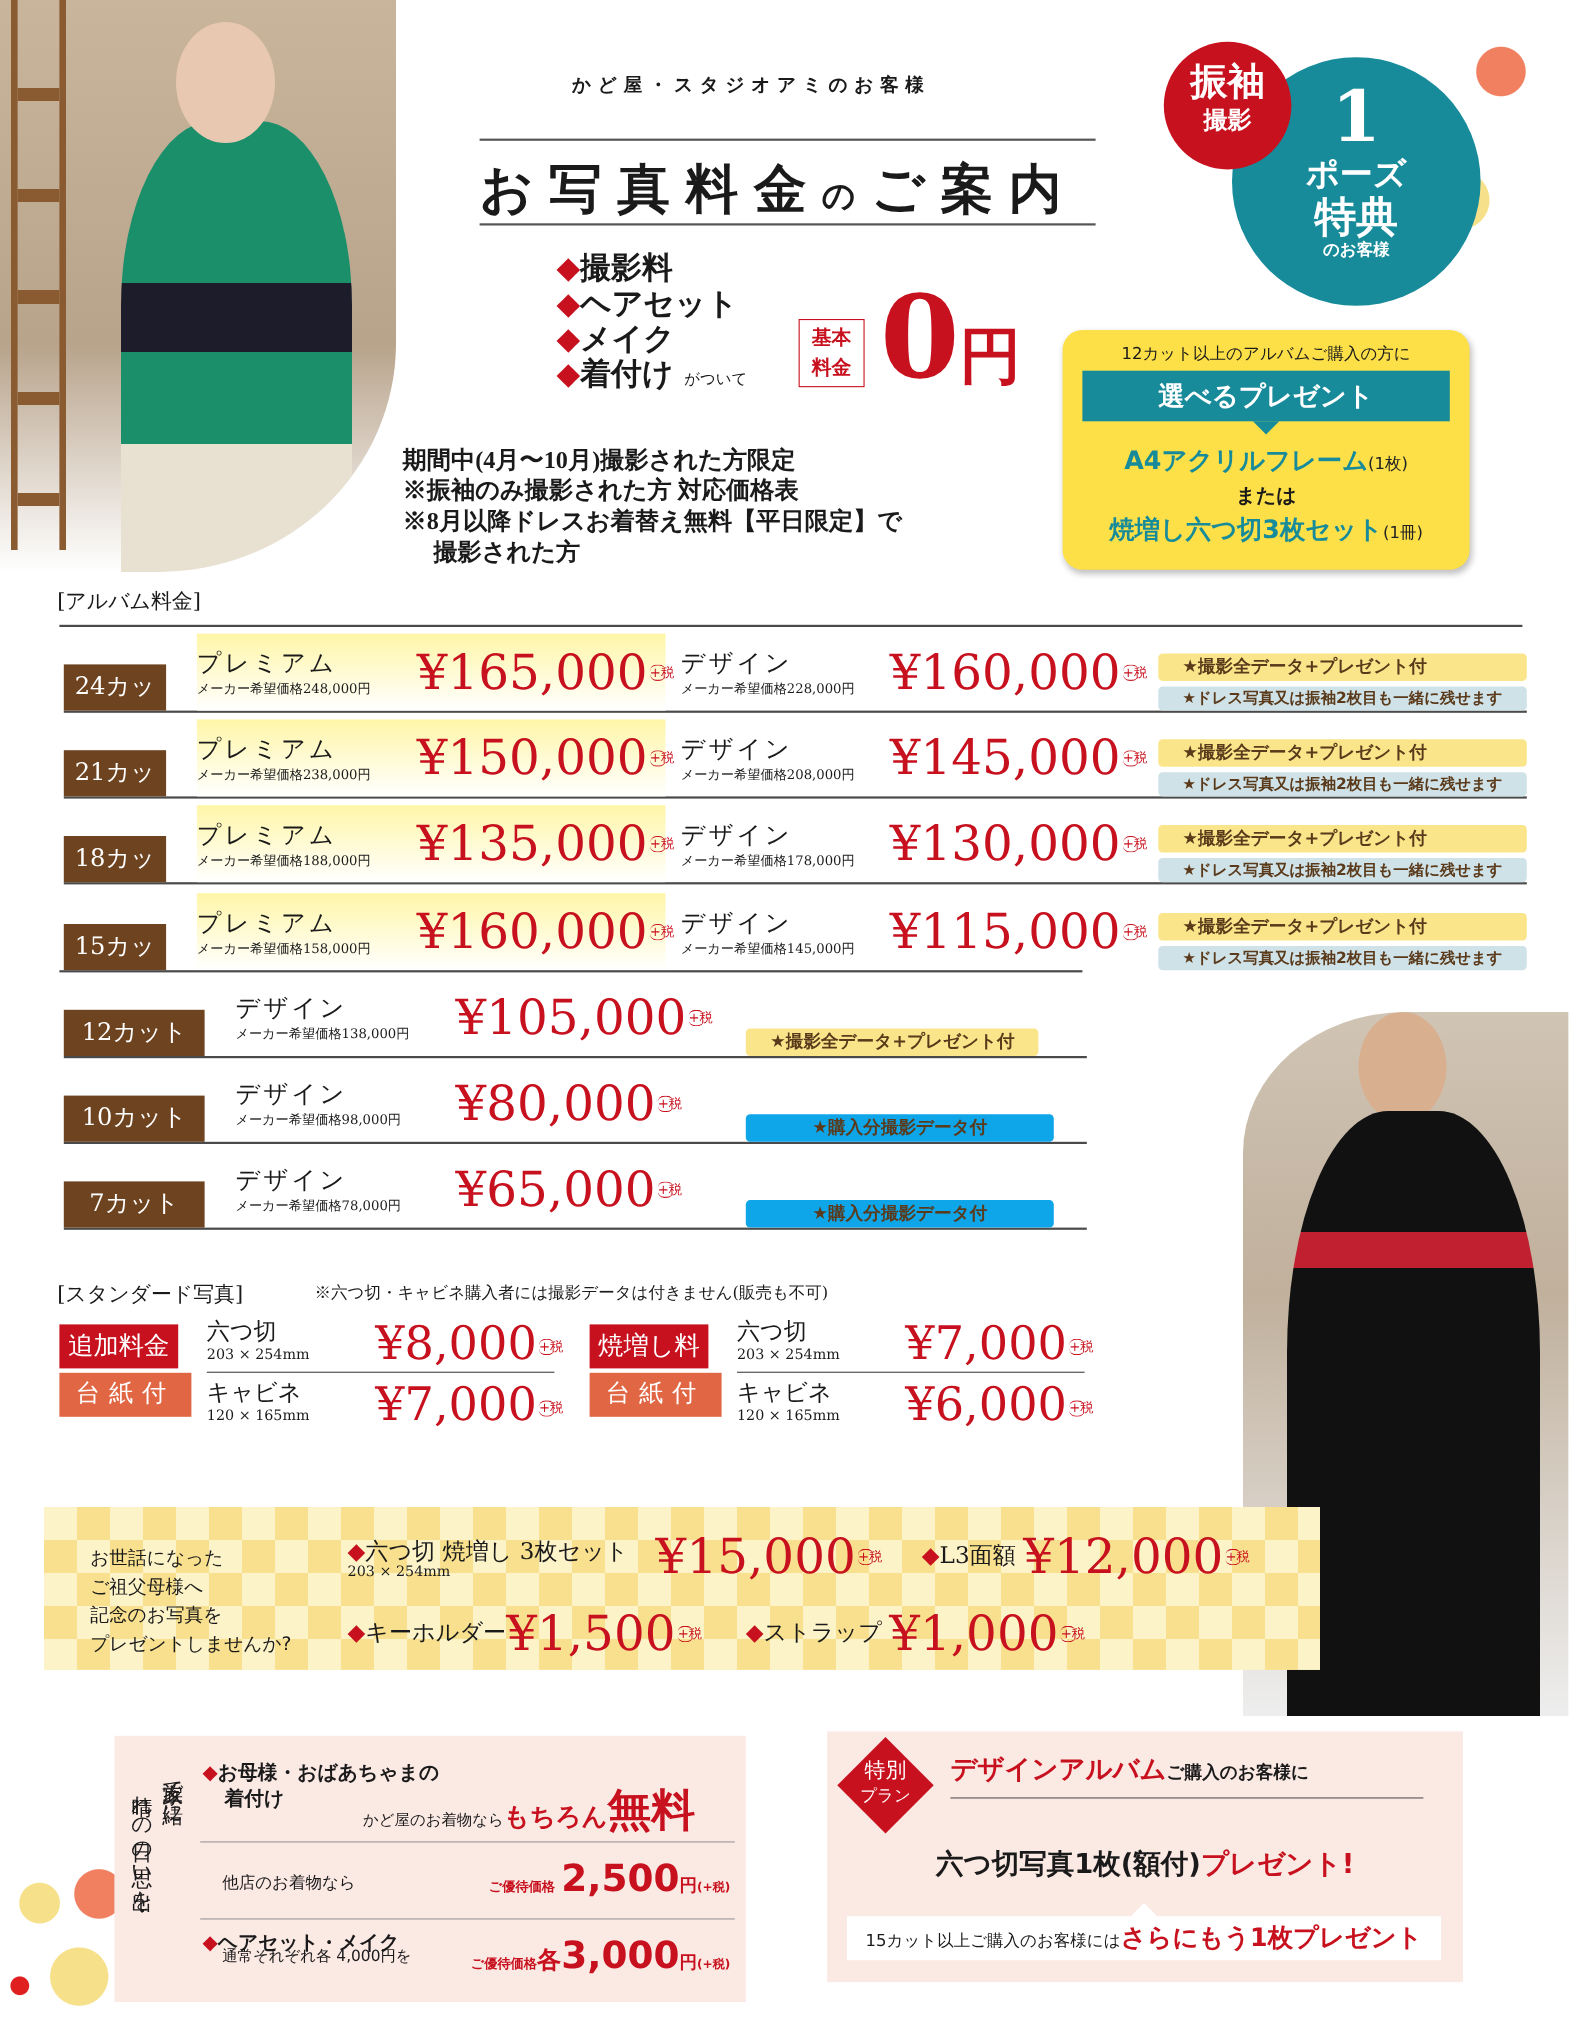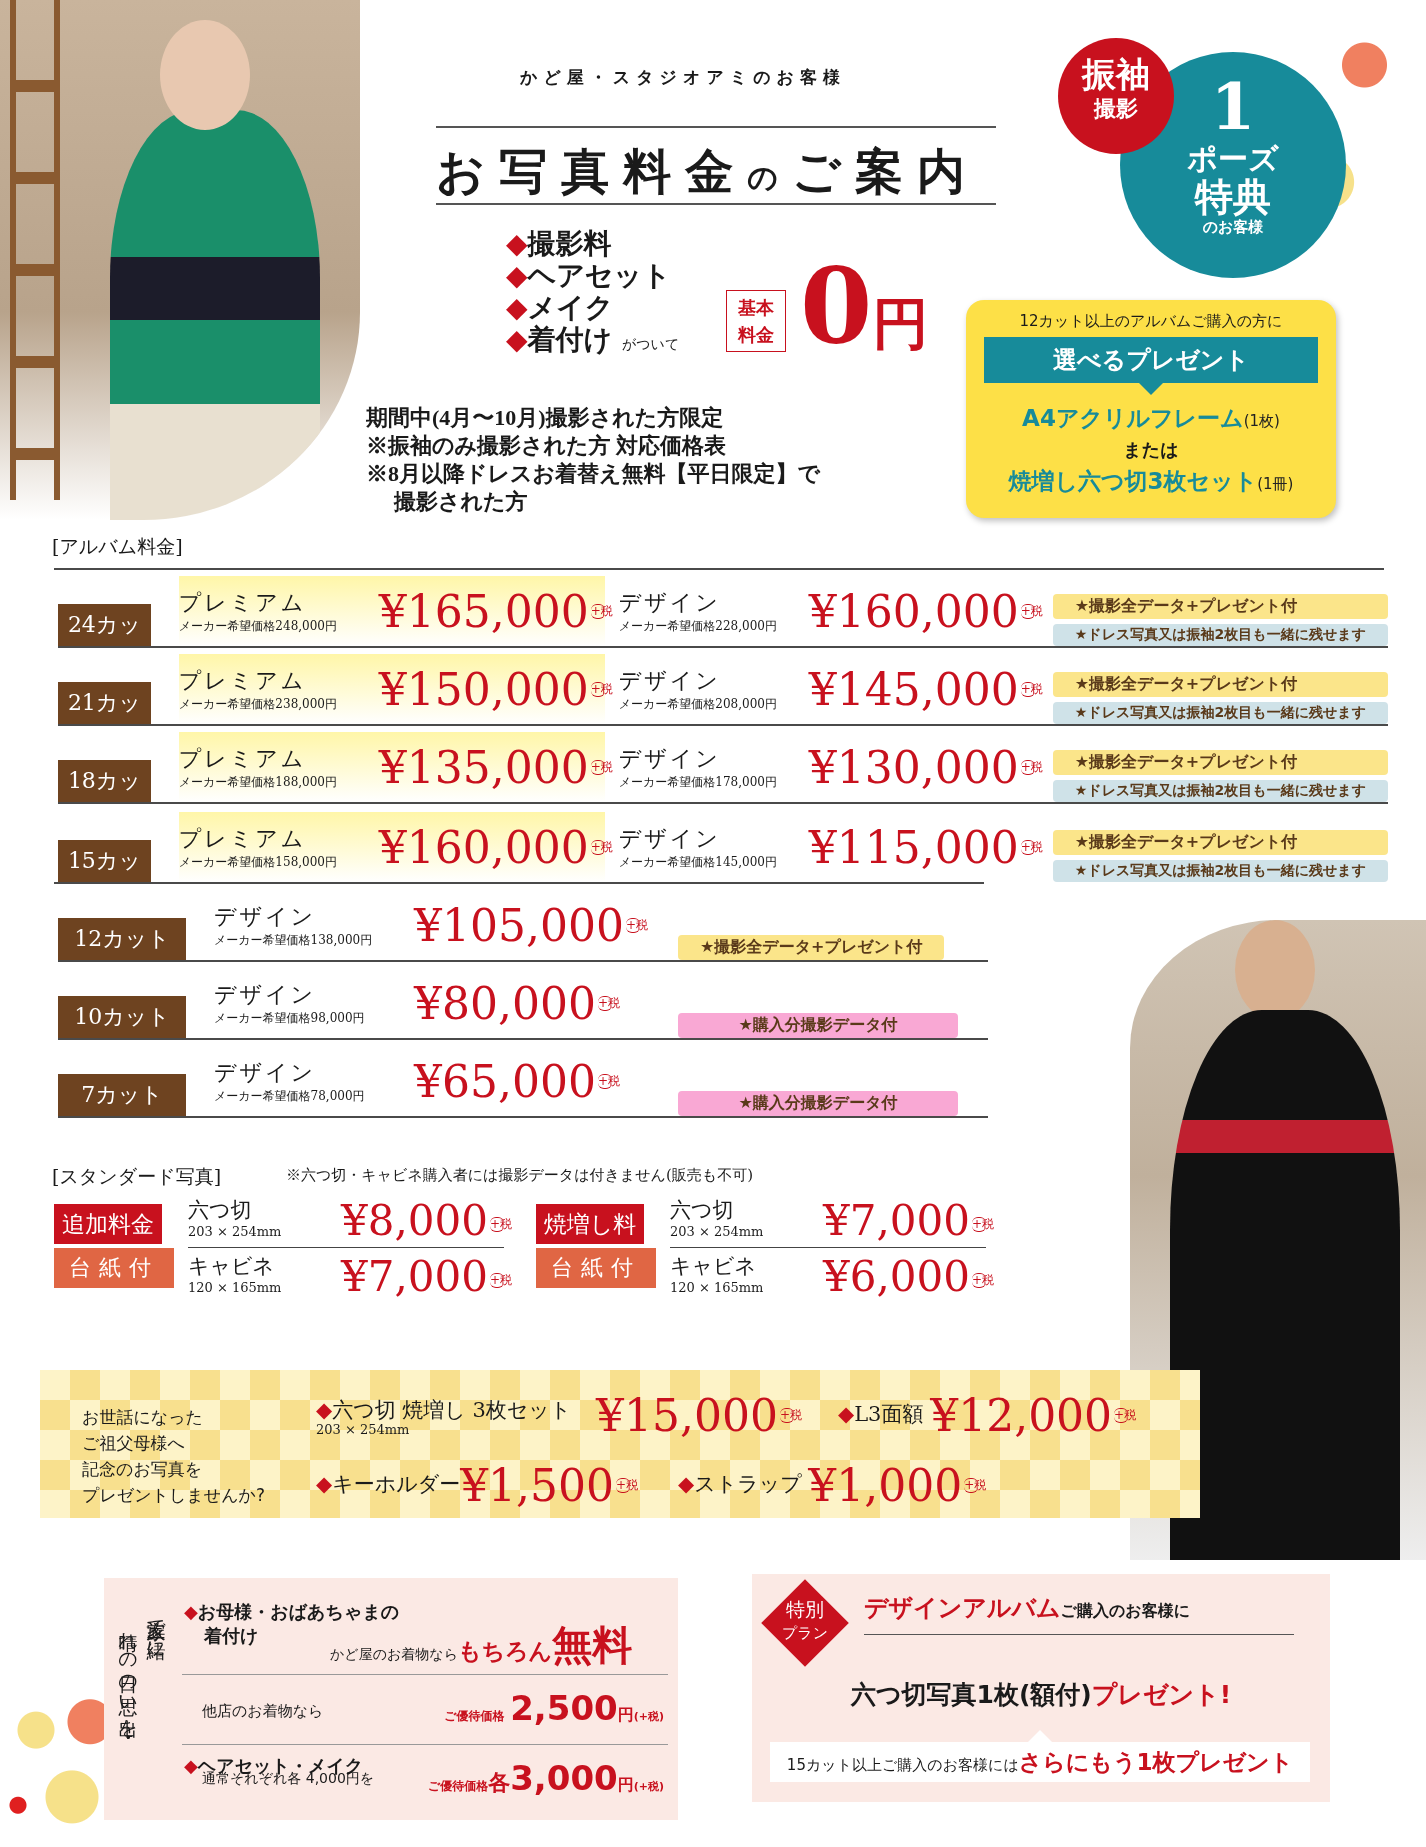--- a/index.html
+++ b/index.html
@@ -56,21 +56,21 @@
 .plan.hl{background:linear-gradient(180deg,#fff6a8,#fff 100%)}
 .pname{width:200px;padding-left:0}
 .pname .n{font-size:22px;letter-spacing:3px;display:block}
 .pname .m{font-size:12px;display:block}
 .price{color:#c8111e;font-size:44px;white-space:nowrap}
 .tax{display:inline-block;color:#c8111e;font-size:12px;width:14px;text-align:center;line-height:13px;border-top:1px solid #c8111e;border-bottom:1px solid #c8111e;border-radius:6px;vertical-align:middle;margin-left:2px}
 .tags{margin-left:18px;display:flex;flex-direction:column;gap:5px}
 .tag{font-size:16px;font-weight:bold;color:#5a3a1a;padding:2px 22px;border-radius:4px;white-space:nowrap;font-family:"DejaVu Sans","Liberation Sans",sans-serif}
 .tag.y{background:#fbe58a}
 .tag.b{background:#cfe2e8;font-size:14px}
-.tag.g{background:#f9a8d4;width:280px;text-align:center}
+.tag.g{background:#0ea5e9;width:280px;text-align:center}
 
 .std-label{left:52px;top:1164px}
 .std-note{left:286px;top:1166px;font-size:15px}
 .std{position:absolute;top:1196px;width:450px;height:108px}
 .std .lab1{position:absolute;left:0;top:8px;width:108px;height:40px;background:#c8111e;color:#fff;font-size:23px;text-align:center;line-height:40px}
 .std .lab2{position:absolute;left:0;top:52px;width:120px;height:40px;background:#e06644;color:#fff;font-size:22px;text-align:center;line-height:40px;letter-spacing:8px}
 .std .r{position:absolute;left:134px;width:316px;height:52px}
 .std .r1{top:0;border-bottom:1.5px solid #444}
 .std .r2{top:56px}
 .std .sz{position:absolute;left:0;top:0;font-size:21px}

